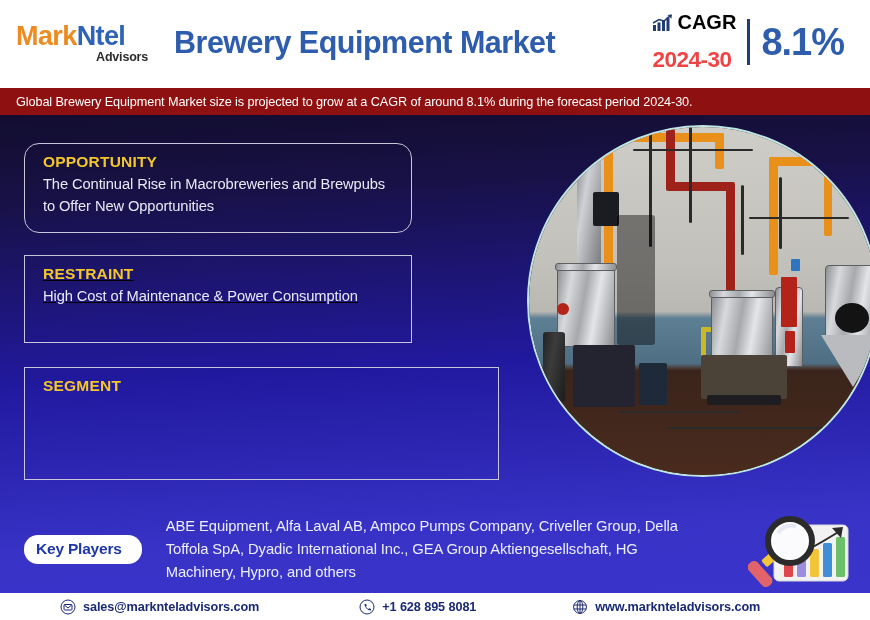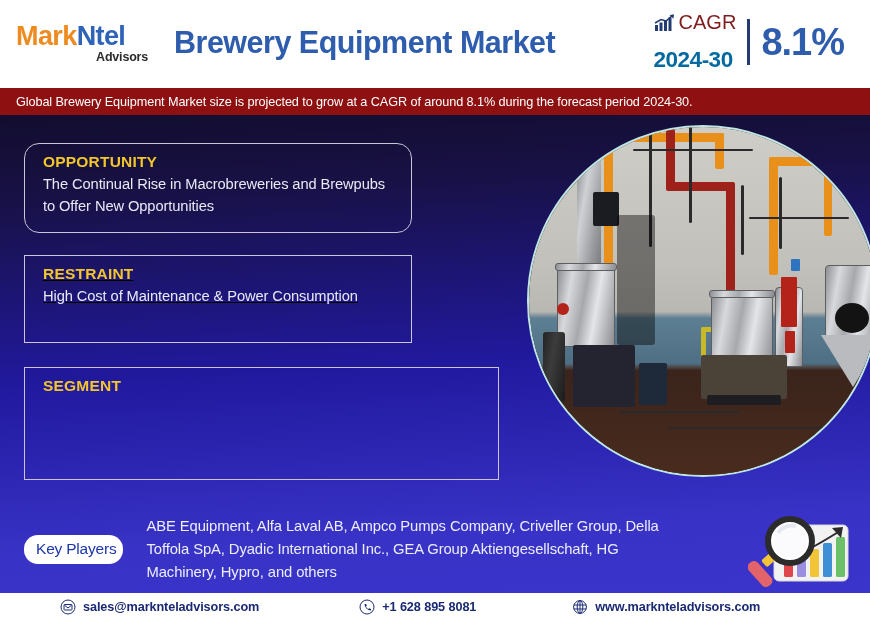--- a/index.html
+++ b/index.html
@@ -79,28 +79,28 @@
     text-align: left;
   }
   .cagr-top {
     display: flex;
     align-items: flex-end;
     gap: 3px;
   }
   .cagr-chart-icon { display: block; }
   .cagr-label {
     font-size: 20px;
-    font-weight: normal;
-    color: #7f1d1d;
+    font-weight: bold;
+    color: #000000;
     letter-spacing: 0px;
   }
   .cagr-years {
     font-size: 22.5px;
     font-weight: bold;
-    color: #0369a1;
+    color: #ef4444;
     letter-spacing: -0.5px;
     margin-top: 17px;
   }
   .cagr-divider {
     width: 3px;
     height: 46px;
     background: #223C73;
   }
   .cagr-value {
     font-size: 38px;
@@ -238,23 +238,23 @@
     top: 400px;
     width: 660px;
     display: flex;
     align-items: center;
     gap: 16px;
   }
   .key-players-tag {
     flex: 0 0 auto;
     background: #ffffff;
     color: #1D36A8;
-    font-weight: normal;
+    font-weight: bold;
     font-size: 15.5px;
-    padding: 5px 6px 6px 12px;
+    padding: 5px 20px 6px 12px;
     letter-spacing: -0.2px;
     white-space: nowrap;
     border-radius: 14px;
   }
   .key-players-text {
     flex: 1 1 auto;
     color: #eceefb;
     font-size: 14.8px;
     line-height: 1.55;
     letter-spacing: -0.1px;

